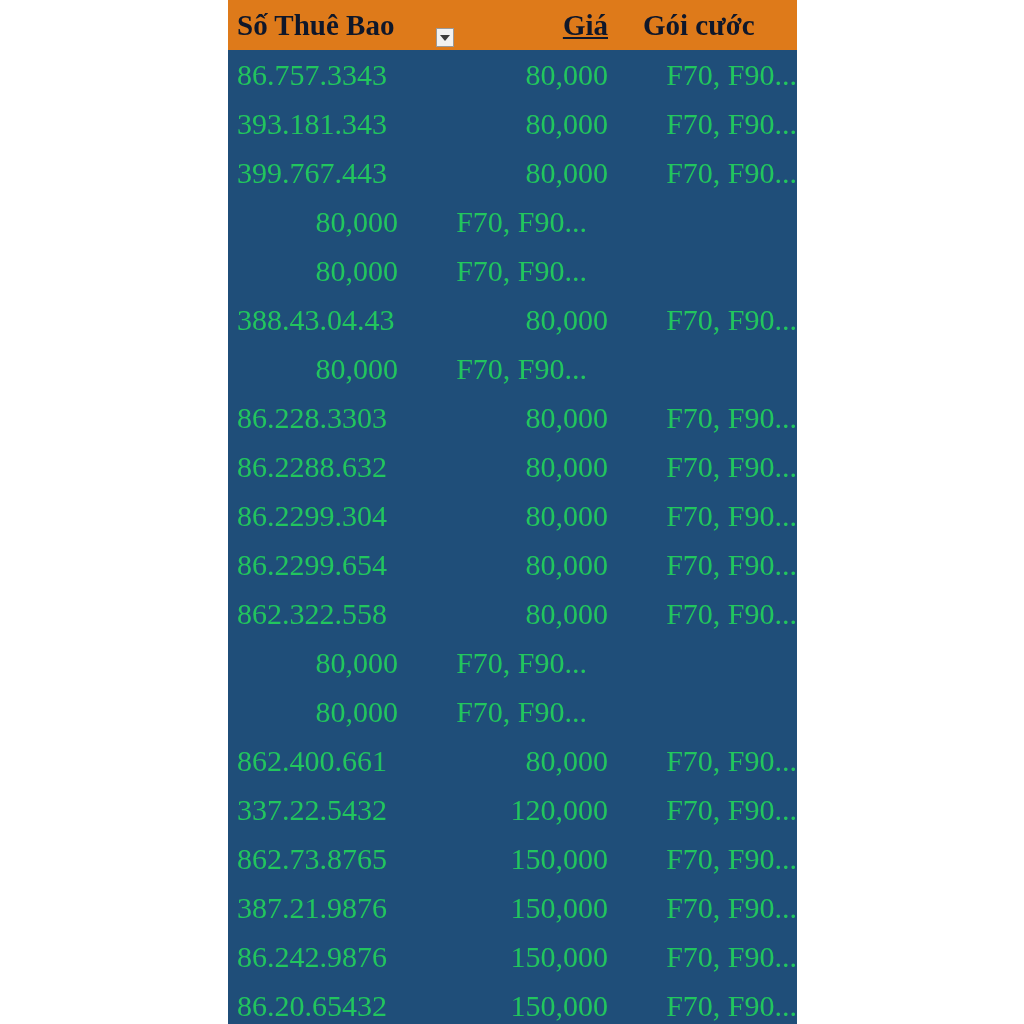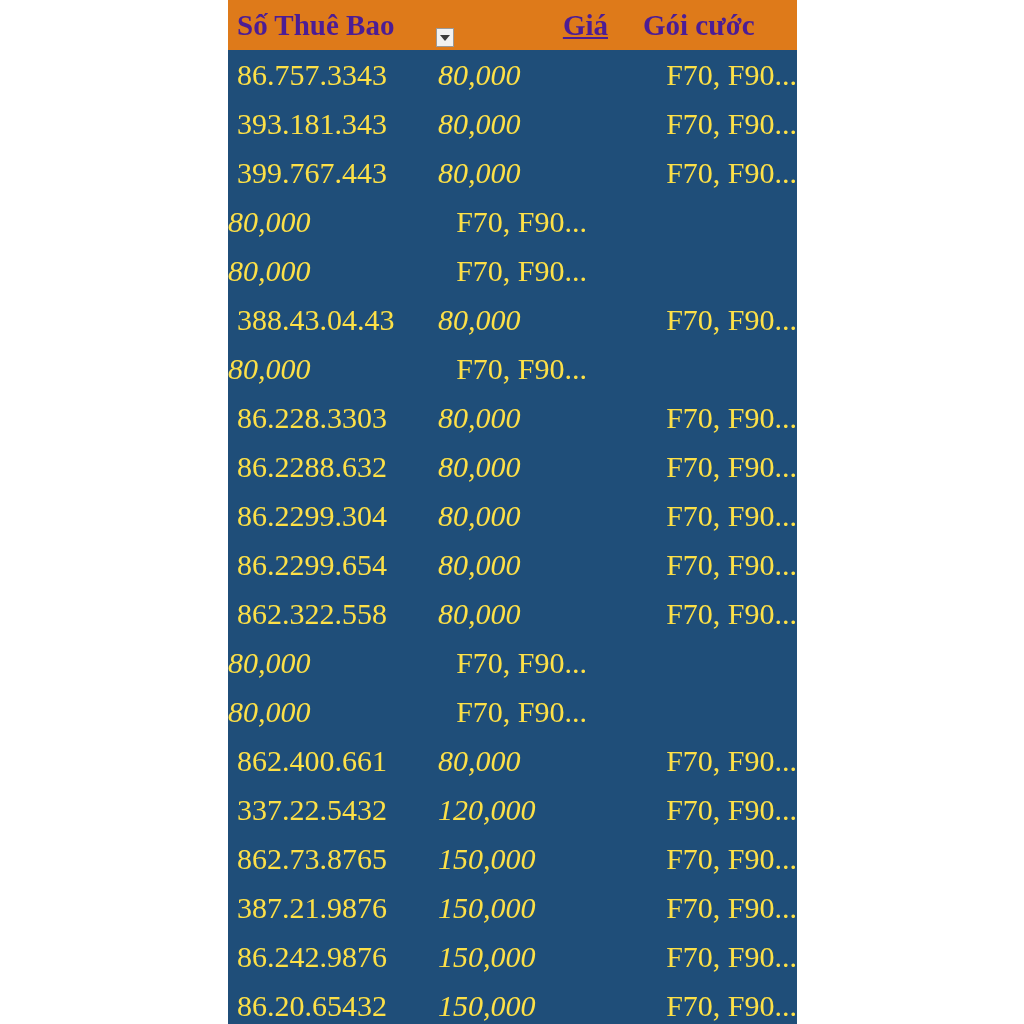--- a/index.html
+++ b/index.html
@@ -37,21 +37,21 @@
   
   .header-row {
     position: relative;
     display: flex;
     align-items: center;
     height: 50px;
     background: #de7a1a;
     box-sizing: border-box;
   }
   .header-cell {
-    color: #4c1d95;
+    color: #0f172a;
     font-weight: bold;
     font-size: 29px;
     line-height: 1;
     white-space: nowrap;
     box-sizing: border-box;
   }
   .col-msisdn {
     width: 210px;
     padding-left: 9px;
     text-align: left;
@@ -96,36 +96,35 @@
   .body-rows {
     background: #1f4e79;
   }
   .data-row {
     display: flex;
     align-items: center;
     height: 49px;
     box-sizing: border-box;
   }
   .data-cell {
-    color: #fde047;
+    color: #22c55e;
     font-size: 30px;
     line-height: 1;
     white-space: nowrap;
     box-sizing: border-box;
   }
   .cell-msisdn {
     width: 210px;
     padding-left: 9px;
     text-align: left;
   }
   .cell-price {
     width: 180px;
     padding-right: 10px;
-    text-align: left;
-    font-style: italic;
+    text-align: right;
   }
   .cell-package {
     width: 179px;
     padding-left: 25px;
     text-align: right;
     overflow: hidden;
   }
 </style>
 </head>
 <body>

